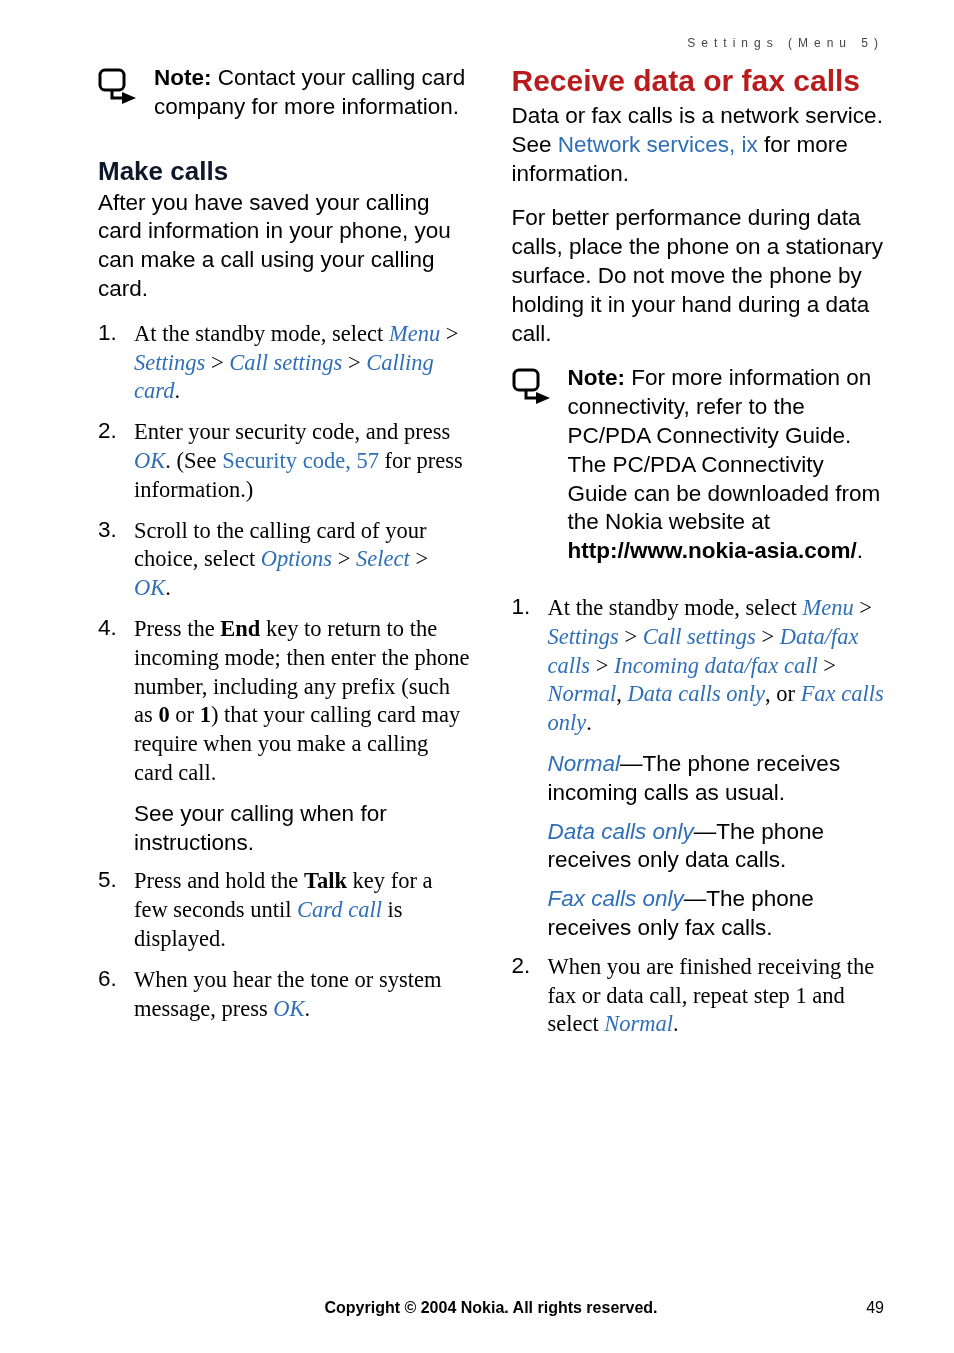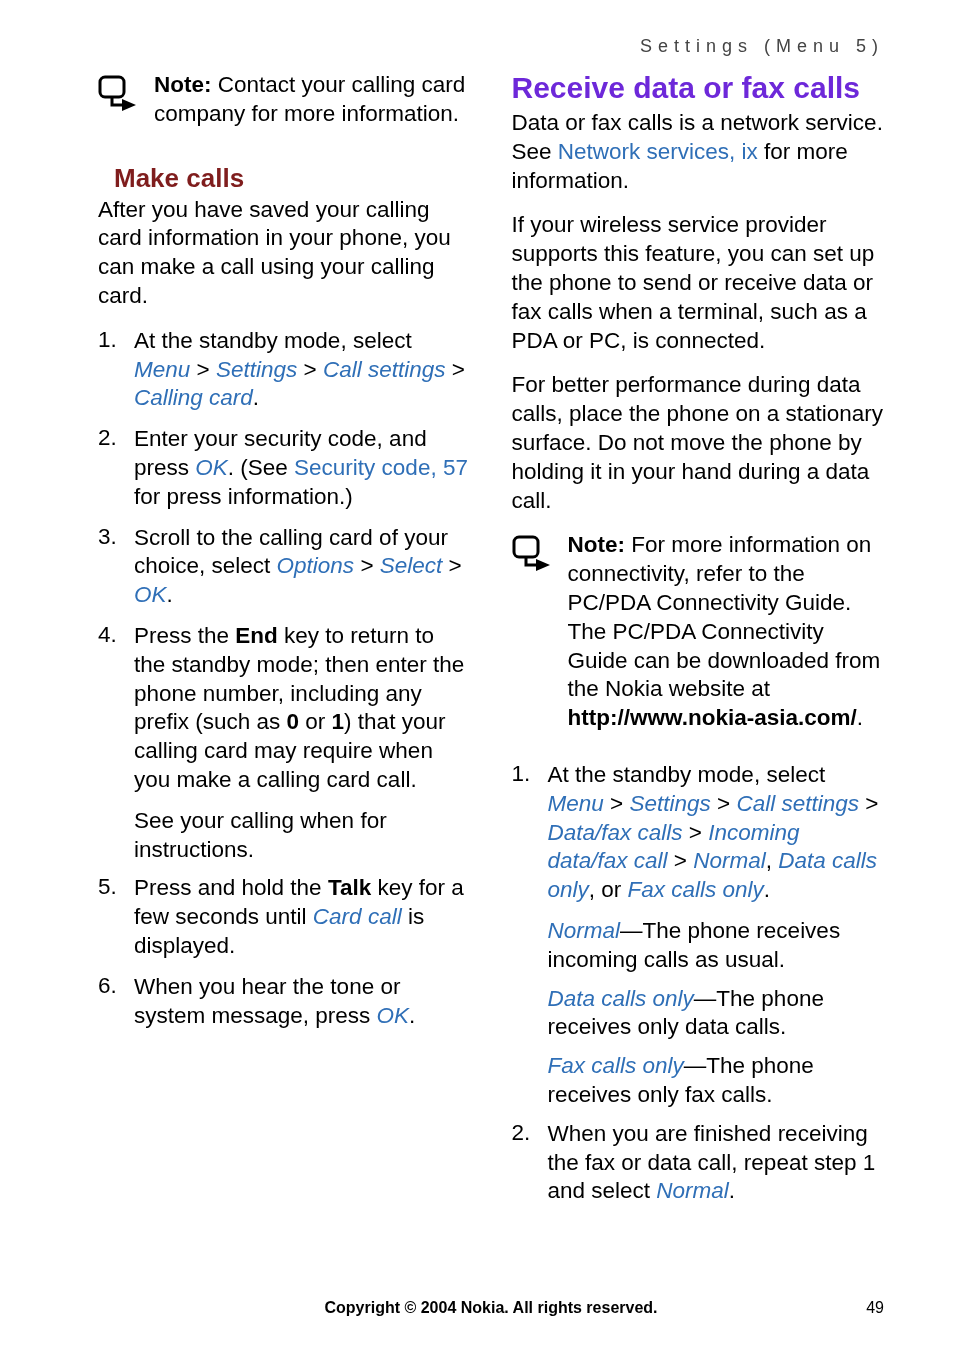--- a/index.html
+++ b/index.html
@@ -16,21 +16,21 @@
     box-sizing: border-box;
     width: 954px;
     height: 1353px;
     padding: 36px 70px 38px 98px;
     position: relative;
   }
   .running-head {
     text-align: right;
     font-family: "Arial", sans-serif;
     letter-spacing: 6px;
-    font-size: 18px;
+    font-size: 12px;
     color: #444;
     margin: 0 0 14px 0;
   }
   .columns {
     display: flex;
     gap: 41px;
   }
   .col {
     width: 378px;
   }
@@ -42,27 +42,27 @@
   }
   .note-row.tight { margin-bottom: 16px; }
   .note-icon {
     width: 40px;
     height: 36px;
     flex: 0 0 auto;
     margin-top: 4px;
   }
   .note-icon svg { display: block; }
   .h3 {
-    color: #7f1d1d;
+    color: #0f172a;
     font-size: 26px;
     font-weight: 600;
-    margin: 20px 0 2px 16px;
+    margin: 20px 0 2px 0;
   }
   .h2 {
-    color: #6d28d9;
+    color: #b91c1c;
     font-size: 30px;
     font-weight: 600;
     margin: 0 0 4px 0;
   }
   .body, .li-body {
     font-size: 22.5px;
     line-height: 1.28;
   }
   .body { margin: 0 0 16px 0; }
   .indent-body {
@@ -78,21 +78,21 @@
   ol.numlist > li {
     display: flex;
     align-items: flex-start;
     margin-bottom: 12px;
   }
   ol.numlist > li .num {
     width: 36px;
     flex: 0 0 auto;
     font-size: 22.5px;
   }
-  ol.numlist > li .li-body { flex: 1 1 auto; }
+  ol.numlist > li .li-body { flex: 1 1 auto; font-family: Liberation Serif, serif; }
   .ui { color: #2f6fb7; font-style: italic; }
   .link { color: #2f6fb7; }
   .b { font-weight: 700; }
   .footer {
     position: absolute;
     left: 0; right: 0; bottom: 36px;
     display: flex;
     justify-content: space-between;
     align-items: baseline;
     padding: 0 70px 0 98px;
@@ -151,21 +151,21 @@
         </li>
         <li>
           <span class="num">3.</span>
           <span class="li-body">
             <span>Scroll to the calling card of your choice, select </span><span class="ui">Options</span><span> &gt; </span><span class="ui">Select</span><span> &gt; </span><span class="ui">OK</span><span>.</span>
           </span>
         </li>
         <li>
           <span class="num">4.</span>
           <span class="li-body">
-            <span>Press the </span><span class="b">End</span><span> key to return to the standby mode; then enter the phone number, including any prefix (such as </span><span class="b">0</span><span> or </span><span class="b">1</span><span>) that your calling card may require when you make a calling card call.</span>
+            <span>Press the </span><span class="b">End</span><span> key to return to the incoming mode; then enter the phone number, including any prefix (such as </span><span class="b">0</span><span> or </span><span class="b">1</span><span>) that your calling card may require when you make a calling card call.</span>
           </span>
         </li>
       </ol>
       <p class="indent-body">See your calling when for instructions.</p>
       <ol class="numlist">
         <li>
           <span class="num">5.</span>
           <span class="li-body">
             <span>Press and hold the </span><span class="b">Talk</span><span> key for a few seconds until </span><span class="ui">Card call</span><span> is displayed.</span>
           </span>
@@ -180,21 +180,20 @@
     </div>
 
     <div class="col">
 
       <div class="h2">Receive data or fax calls</div>
 
       <p class="body">
         <span>Data or fax calls is a network service. See </span><span class="link">Network services, ix</span><span> for more information.</span>
       </p>
 
-      <p class="body">If your wireless service provider supports this feature, you can set up the phone to send or receive data or fax calls when a terminal, such as a PDA or PC, is connected.</p>
 
       <p class="body">For better performance during data calls, place the phone on a stationary surface. Do not move the phone by holding it in your hand during a data call.</p>
 
       <div class="note-row tight">
         <div class="note-icon">
           <svg viewBox="0 0 40 36" width="40" height="36">
             <rect x="2" y="2" width="24" height="20" rx="5" fill="none" stroke="#000" stroke-width="3"></rect>
             <path d="M14 22 L14 30 L30 30" fill="none" stroke="#000" stroke-width="3"></path>
             <path d="M24 24 L38 30 L24 36 Z" fill="#000"></path>
           </svg>

